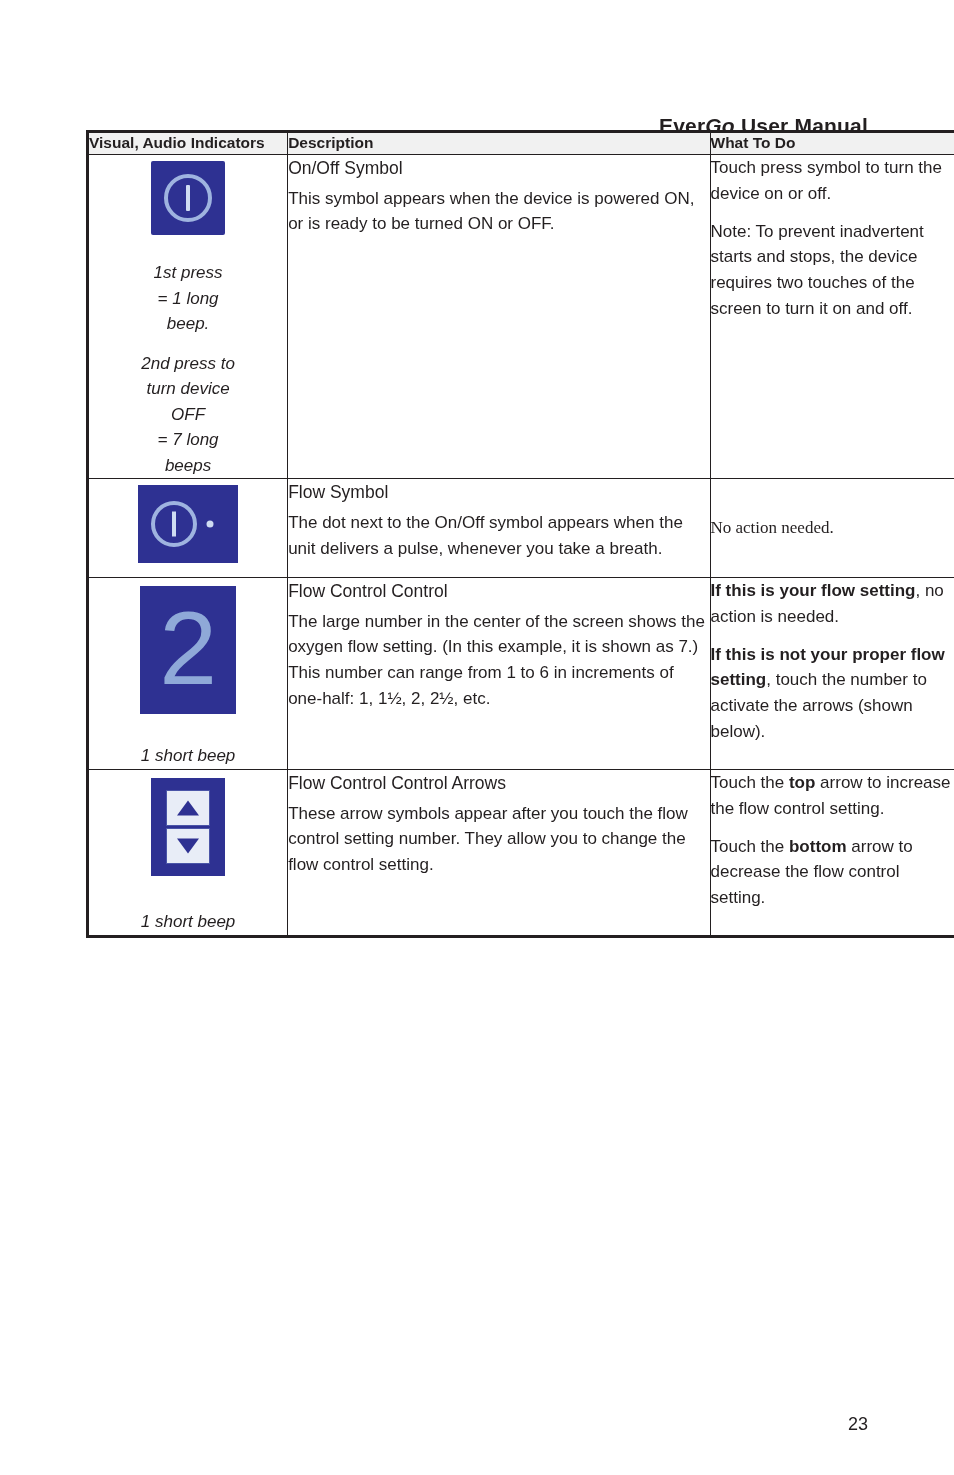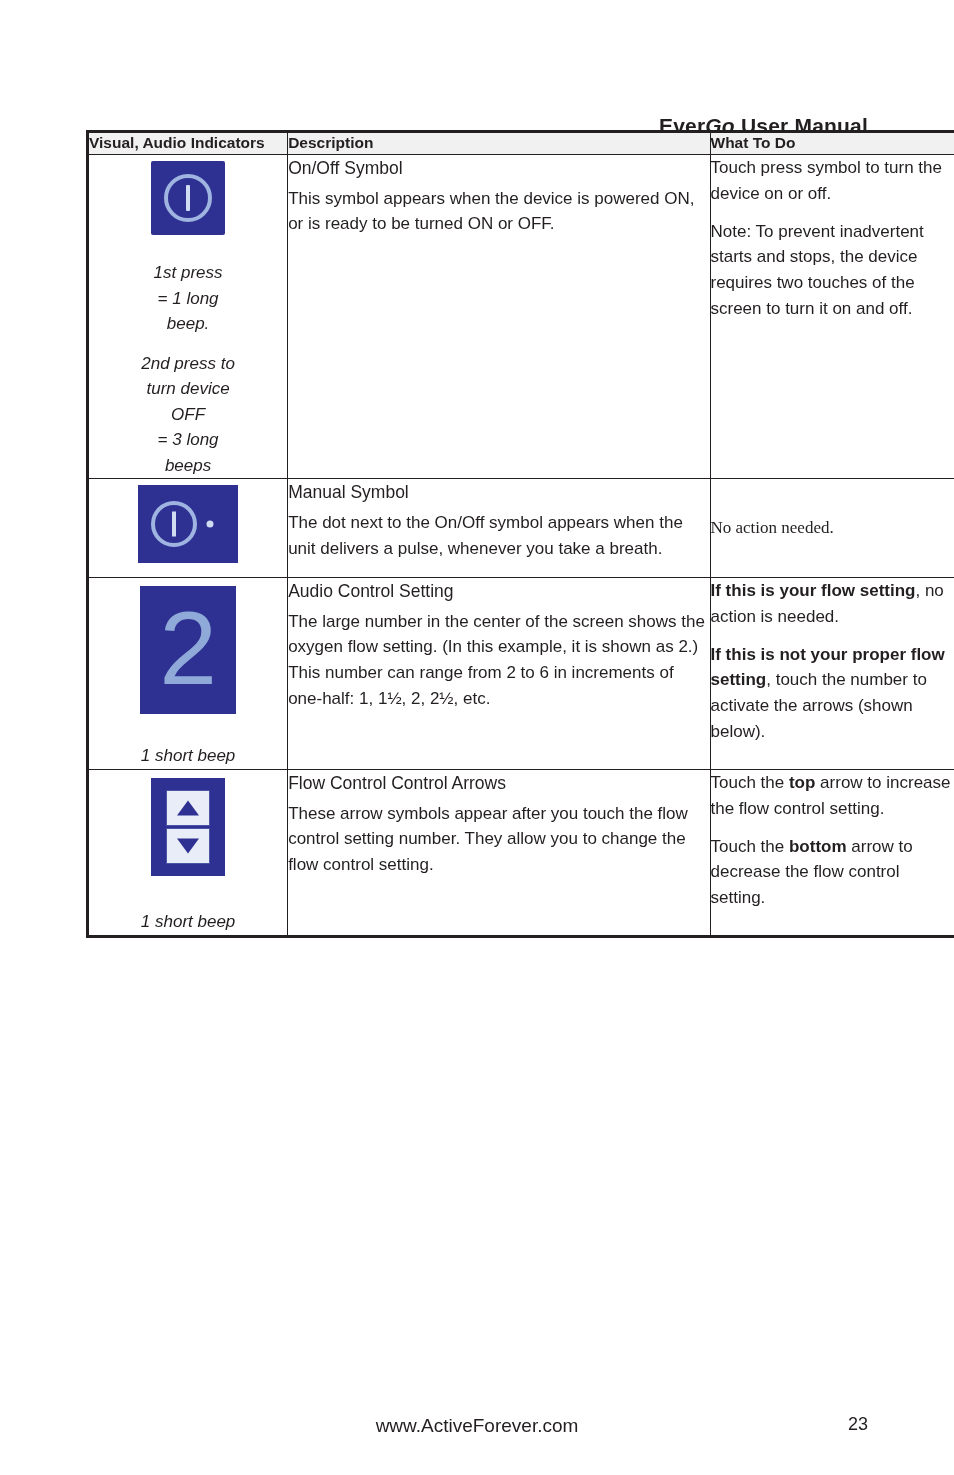--- a/index.html
+++ b/index.html
@@ -251,21 +251,21 @@
               <div class="bar"></div>
             </div>
             <div class="caption">
               <div>1st press</div>
               <div>= 1 long</div>
               <div>beep.</div>
               <span class="gap"></span>
               <div>2nd press to</div>
               <div>turn device</div>
               <div>OFF</div>
-              <div>= 3 long</div>
+              <div>= 7 long</div>
               <div>beeps</div>
             </div>
           </td>
           <td class="c2">
             <div class="rowtitle">On/Off Symbol</div>
             <p class="para">This symbol appears when the device is powered ON, or is ready to be turned ON or OFF.</p>
           </td>
           <td class="c3">
             <p class="para">Touch press symbol to turn the device on or off.</p>
             <p class="para">Note: To prevent inadvertent starts and stops, the device requires two touches of the screen to turn it on and off.</p>
@@ -274,38 +274,38 @@
 
         <tr>
           <td class="c1" style="vertical-align:middle;">
             <div class="iconbox icon-pulse">
               <div class="ring"></div>
               <div class="bar"></div>
               <div class="dot"></div>
             </div>
           </td>
           <td class="c2">
-            <div class="rowtitle">Manual Symbol</div>
+            <div class="rowtitle">Flow Symbol</div>
             <p class="para">The dot next to the On/Off symbol appears when the unit delivers a pulse, whenever you take a breath.</p>
           </td>
           <td class="c3" style="vertical-align:middle;font-family:Liberation Serif, serif;">
             <p class="para">No action needed.</p>
           </td>
         </tr>
 
         <tr>
           <td class="c1">
             <div class="iconbox icon-number">
               <div class="num">2</div>
             </div>
             <div class="caption" style="margin-top:22px;">1 short beep</div>
           </td>
           <td class="c2">
-            <div class="rowtitle">Audio Control Setting</div>
-            <p class="para">The large number in the center of the screen shows the oxygen flow setting. (In this example, it is shown as 2.) This number can range from 2 to 6 in increments of one-half:  1,  1½,  2,  2½,  etc.</p>
+            <div class="rowtitle">Flow Control Control</div>
+            <p class="para">The large number in the center of the screen shows the oxygen flow setting. (In this example, it is shown as 7.) This number can range from 1 to 6 in increments of one-half:  1,  1½,  2,  2½,  etc.</p>
           </td>
           <td class="c3">
             <p class="para"><b>If this is your flow setting</b><span>, no action is needed.</span></p>
             <p class="para"><b>If this is not your proper flow setting</b><span>, touch the number to activate the arrows (shown below).</span></p>
           </td>
         </tr>
 
         <tr>
           <td class="c1">
             <div class="iconbox icon-arrows">
@@ -324,16 +324,15 @@
           </td>
           <td class="c3">
             <p class="para"><span>Touch the </span><b>top</b><span> arrow to increase the flow control setting.</span></p>
             <p class="para"><span>Touch the </span><b>bottom</b><span> arrow to decrease the flow control setting.</span></p>
           </td>
         </tr>
       </tbody>
     </table>
   </div>
 
-  <div class="footer">www.ActiveForever.com</div>
   <div class="pagenum">23</div>
 
 </div>
 
 </body></html>

